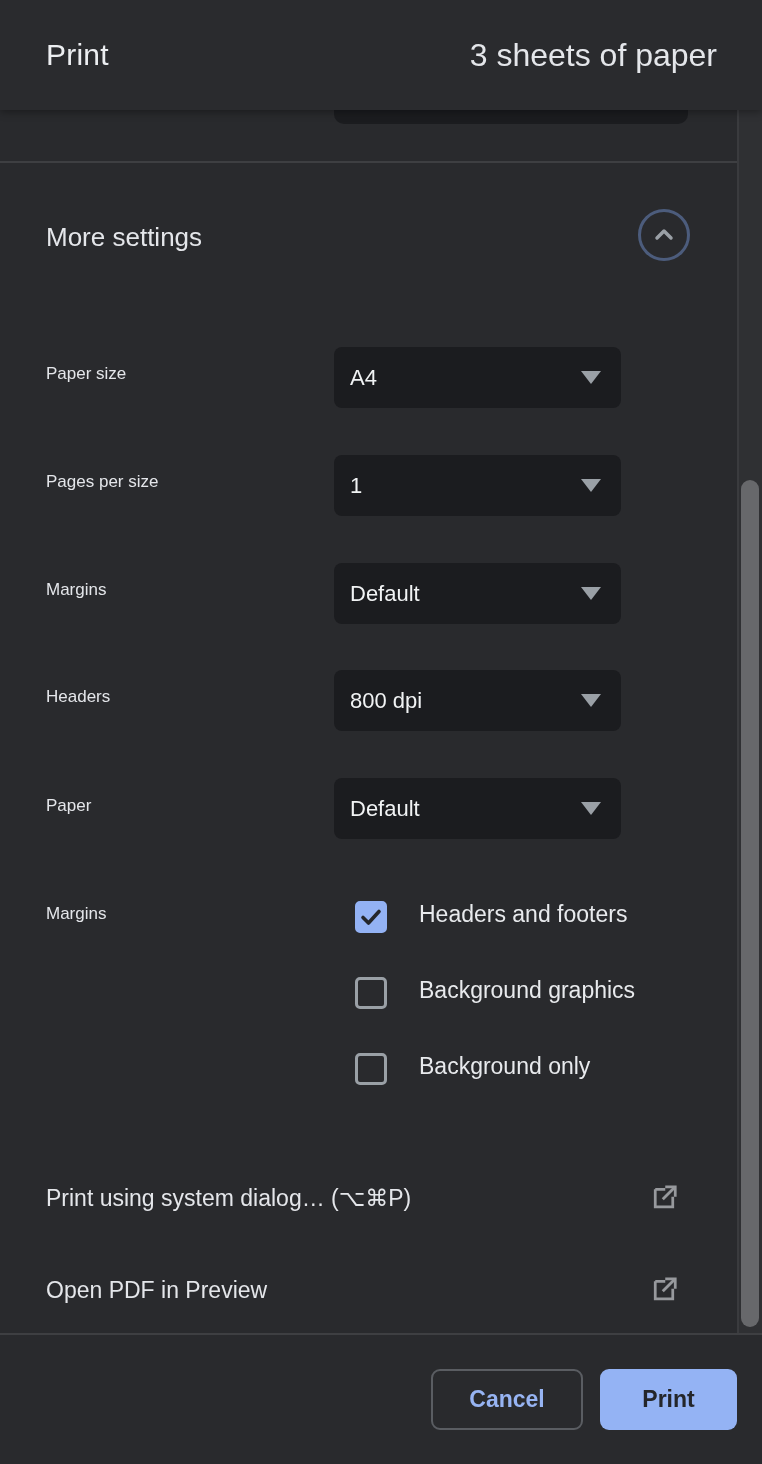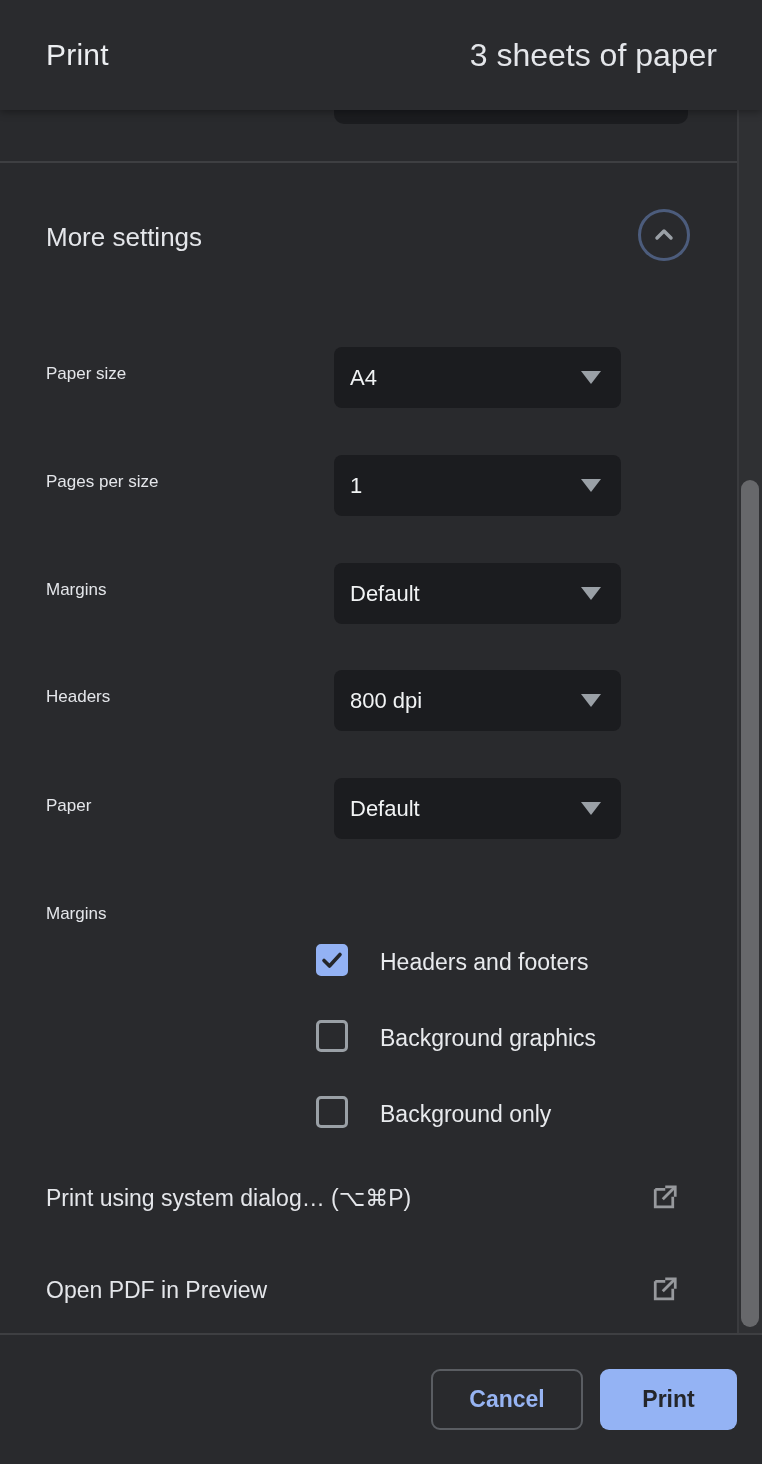--- a/index.html
+++ b/index.html
@@ -105,23 +105,23 @@
     margin-left: auto;
     width: 0; height: 0;
     border-left: 10px solid transparent;
     border-right: 10px solid transparent;
     border-top: 13px solid #9aa0a6;
   }
 
   
   .checkbox-row {
     position: absolute;
-    left: 316px;
+    left: 355px;
     height: 32px;
-    display: flex; align-items: flex-end; margin-top: 43px;
+    display: flex; align-items: flex-start;
   }
   .checkbox {
     width: 32px; height: 32px;
     border-radius: 5px;
     border: 3px solid #9aa0a6;
     background: transparent;
     flex: 0 0 32px;
     display: flex; align-items: center; justify-content: center;
     cursor: pointer;
   }

